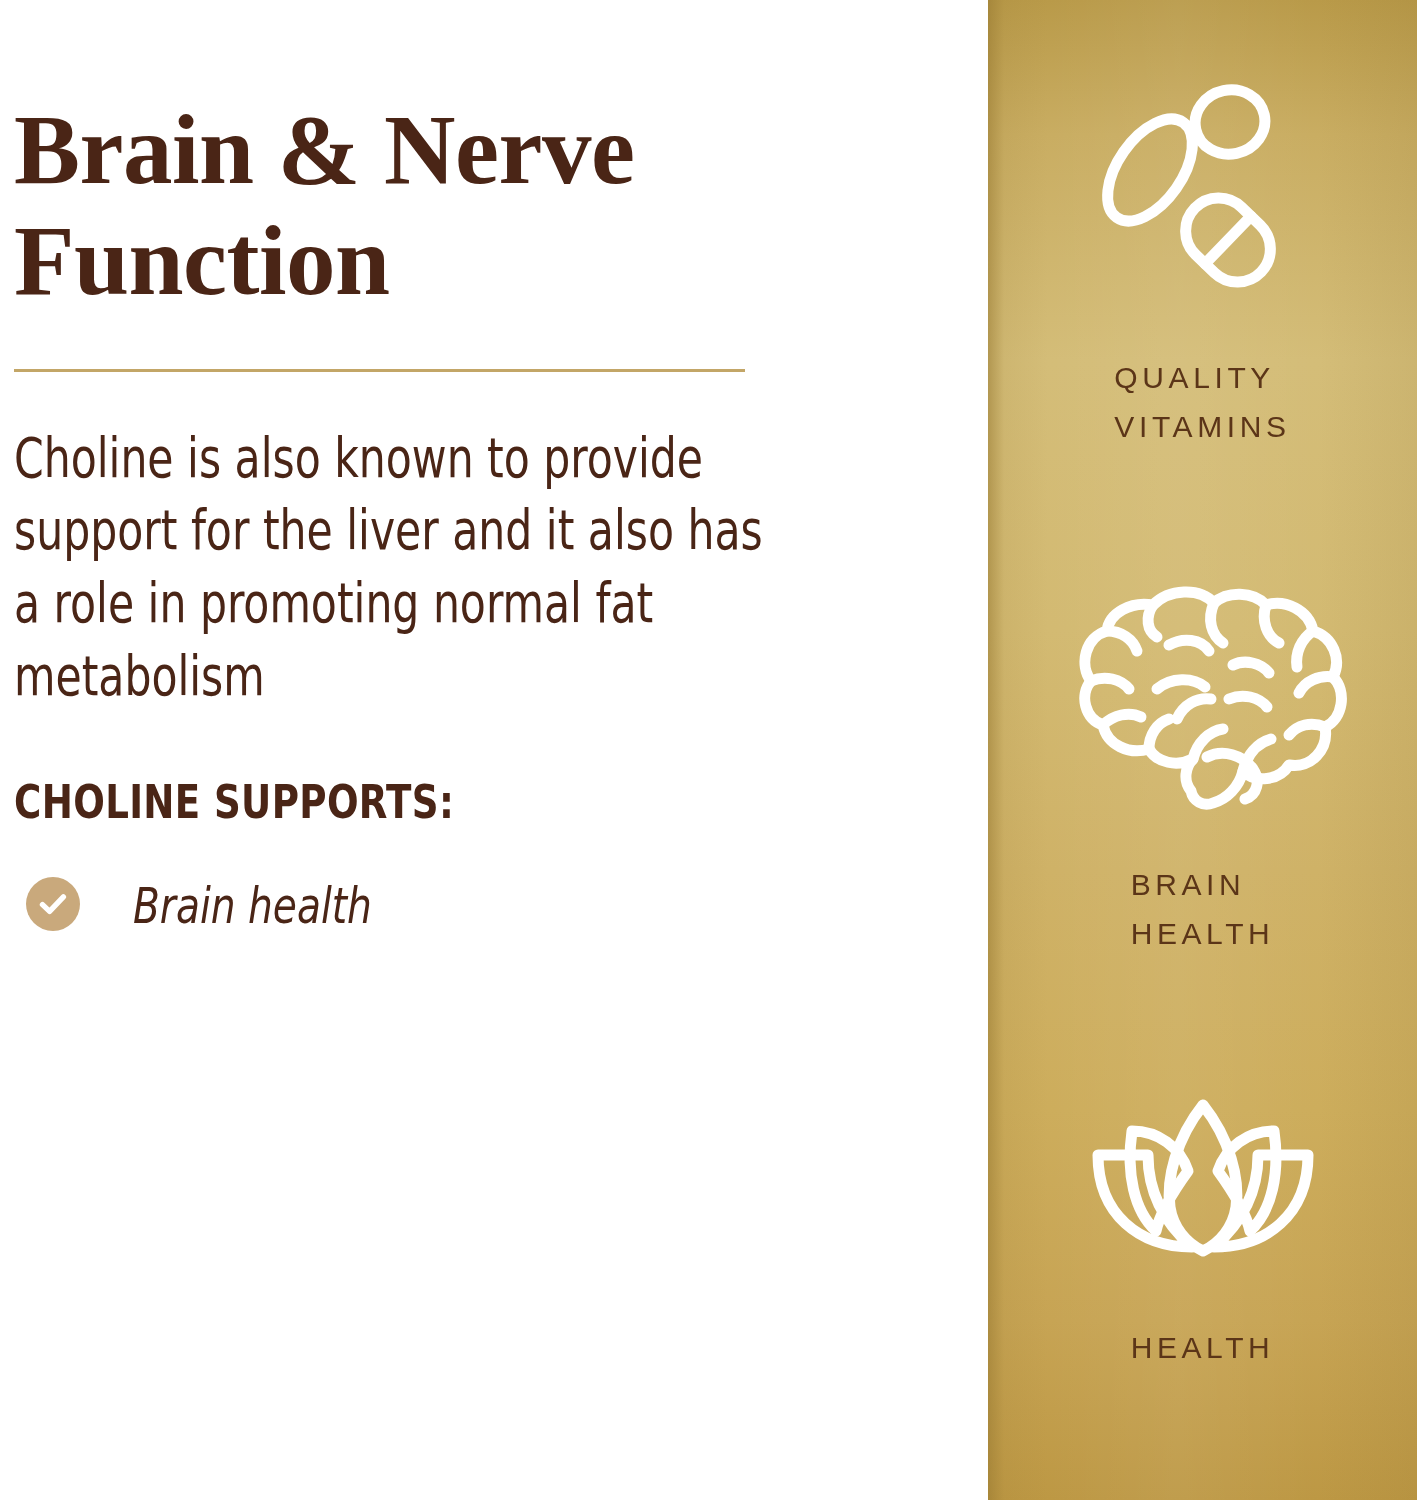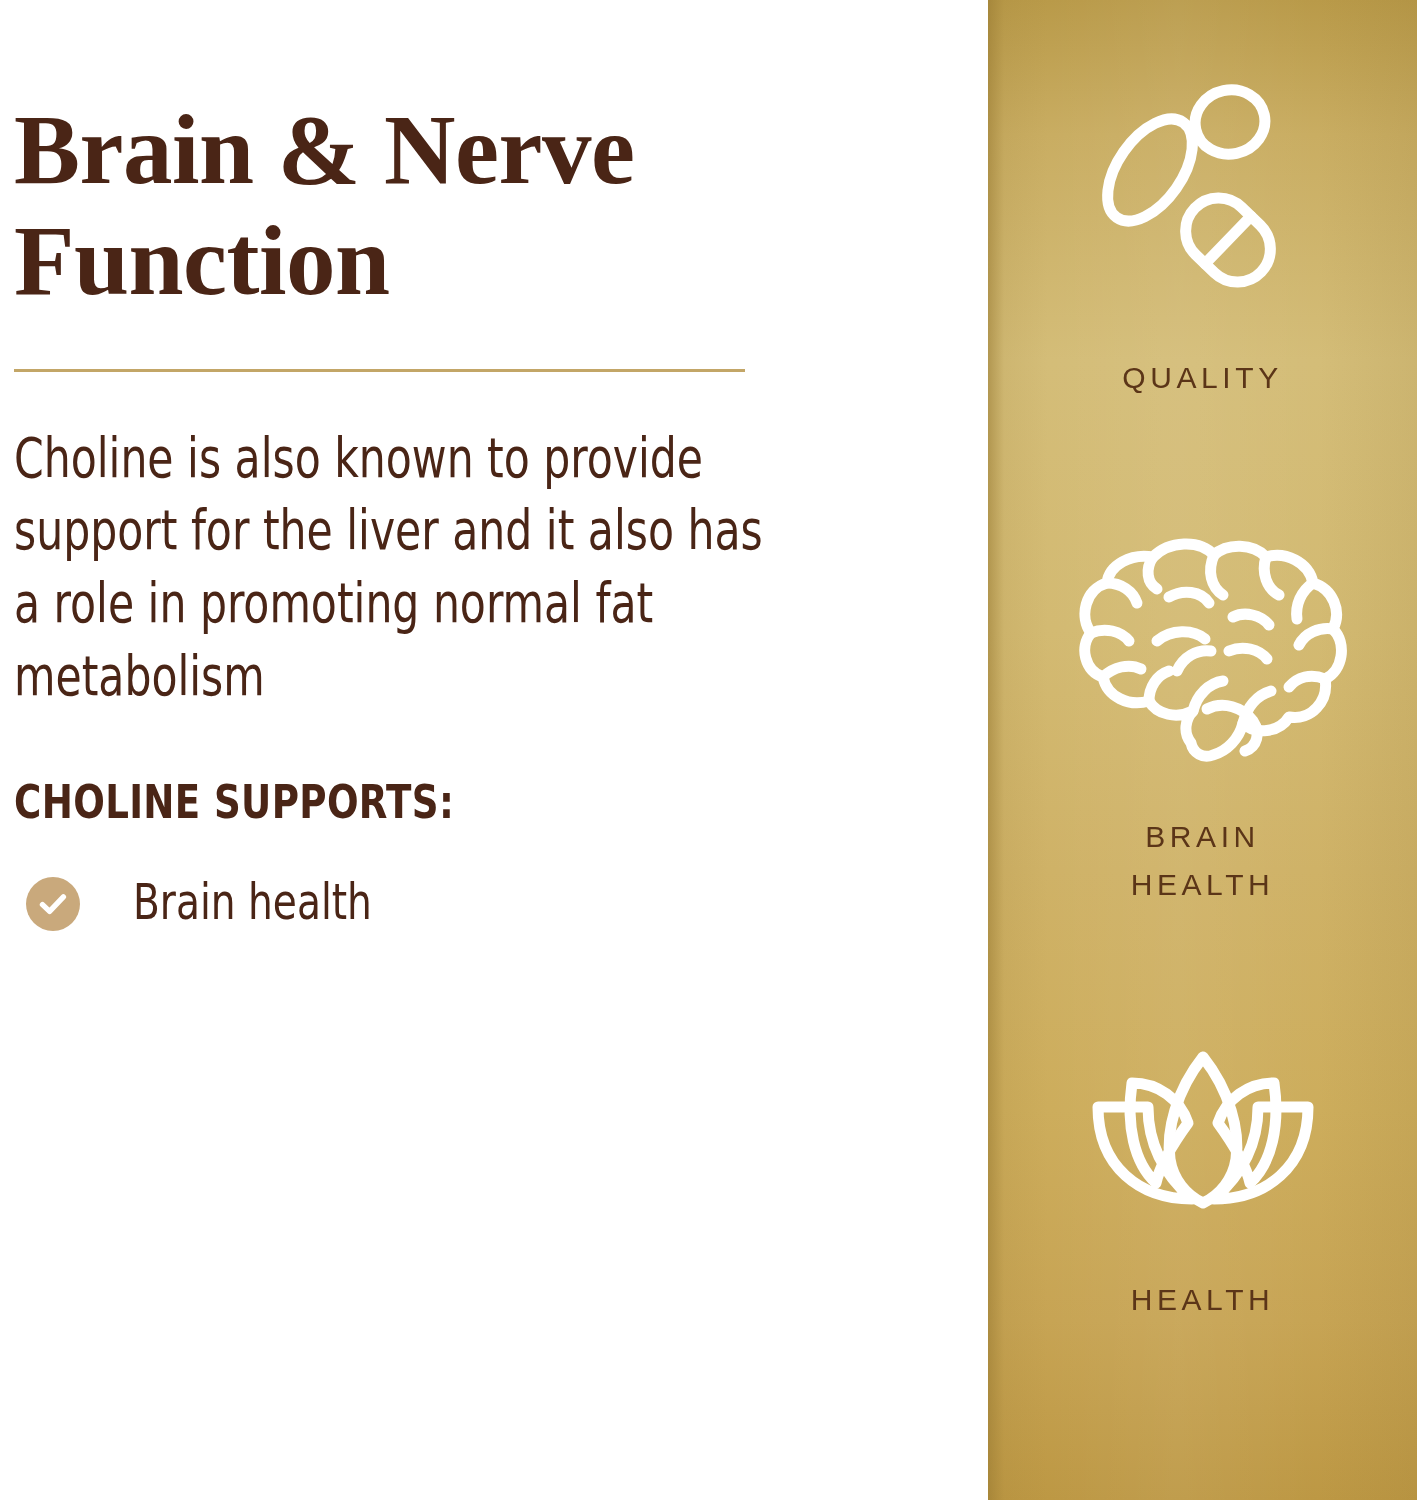--- a/index.html
+++ b/index.html
@@ -66,23 +66,24 @@
     transform:scaleX(0.88);
     transform-origin:left top;
   }
 
   .bullets {
     margin-top:48px;
     list-style:none;
   }
   .bullet {
     display:flex;
-    align-items:flex-start;
+    align-items:flex-end;
     height:54px;
     margin-bottom:82px;
+    font-style:italic;
   }
   .check-circle {
     flex:0 0 auto;
     width:54px; height:54px;
     border-radius:50%;
     background:#c9a97c;
     display:flex;
     align-items:center;
     justify-content:center;
     margin-left:12px;
@@ -126,21 +127,21 @@
     flex-direction:column;
     align-items:center;
   }
 
   .panel-item { width:100%; display:flex; flex-direction:column; align-items:center; }
 
   .icon-box { display:flex; align-items:center; justify-content:center; }
   .icon-box svg { display:block; }
 
   .panel-label {
-    text-align:center;
+    text-align:left;
     font-family:"Liberation Sans", sans-serif;
     font-weight:400;
     font-size:30px;
     line-height:1.62;
     letter-spacing:4.6px;
     color:#5b3518;
     text-transform:uppercase;
   }
 
   #item-vitamins { margin-top:82px; }
@@ -199,20 +200,21 @@
 
             <g transform="rotate(44 150 158)">
               <rect x="104" y="125" rx="33" ry="33" width="92" height="66"></rect>
               <line x1="150" y1="125" x2="150" y2="191"></line>
             </g>
           </g>
         </svg>
       </div>
       <div class="panel-label">
         <div>QUALITY</div>
+        <div>VITAMINS</div>
       </div>
     </div>
 
     <div class="panel-item" id="item-brain">
       <div class="icon-box">
         <svg width="292" height="236" viewBox="0 0 292 236" aria-hidden="true">
           <g fill="none" stroke="#ffffff" stroke-width="11" stroke-linecap="round" stroke-linejoin="round">
 
             <path d="M96 26
                      C112 10 142 8 157 24

